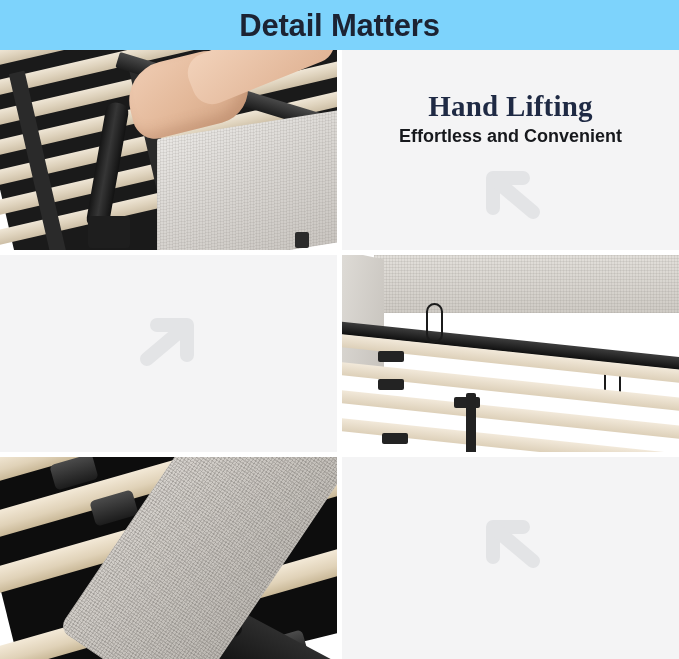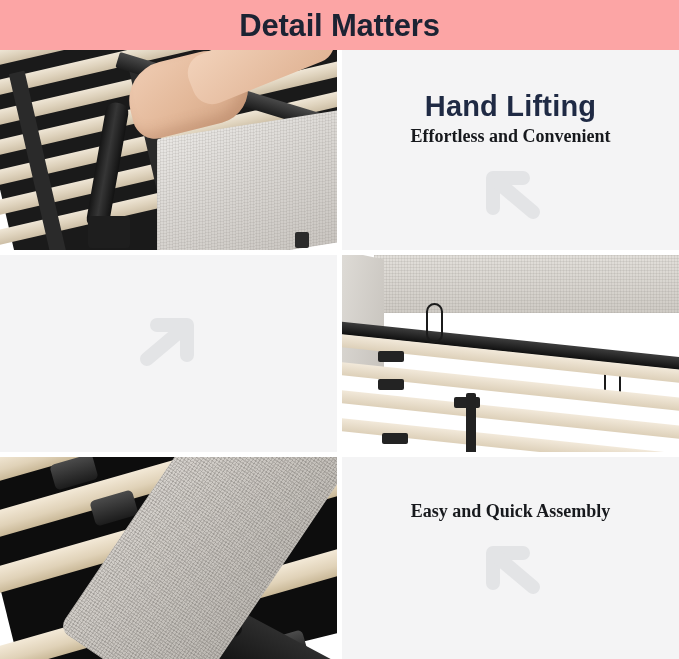--- a/index.html
+++ b/index.html
@@ -8,21 +8,21 @@
     background: #ffffff;
     font-family: "Liberation Sans", sans-serif;
     overflow: hidden;
   }
   #root { width: 679px; height: 659px; position: relative; background: #fff; }
 
   
   .title-bar {
     height: 50px;
     display: flex; align-items: center; justify-content: center;
-    background: #fca5a5;
+    background: #7dd3fc;
   }
   .title-bar h1 {
     font-family: "Liberation Sans", sans-serif;
     font-weight: 700;
     font-size: 31px;
     letter-spacing: -0.2px;
     color: #1c2333;
     line-height: 1;
   }
 
@@ -39,30 +39,30 @@
   .gutter { background: #ffffff; }
 
   
   .text-panel {
     background: #f4f4f5;
     display: flex; flex-direction: column;
     align-items: center;
     padding-top: 40px;
   }
   .panel-title {
-    font-family: Liberation Sans, sans-serif;
+    font-family: Liberation Serif, serif;
     font-weight: 700;
     font-size: 29px;
     color: #1f2a44;
     line-height: 1.12;
     letter-spacing: 0.2px;
     text-align: center;
   }
   .panel-sub {
-    font-family: Liberation Serif, serif;
+    font-family: Liberation Sans, sans-serif;
     font-weight: 700;
     font-size: 18px;
     color: #17191d;
     line-height: 1.25;
     margin-top: 3px;
     text-align: center;
   }
   .arrow-wrap {
     margin-top: 14px;
     width: 70px; height: 62px;
@@ -359,21 +359,20 @@
         <div class="hole" style="left:172px; top:112px; width:14px; height:11px;"></div>
         <div class="hole" style="left:192px; top:132px; width:11px; height:9px;"></div>
         <div class="bolt" style="left:206px; top:146px; width:18px; height:16px;"></div>
         <div class="bolt" style="left:224px; top:164px; width:18px; height:16px;"></div>
         <div class="connector"></div>
         <div class="fabricrail"></div>
       </div>
     </div>
     <div class="gutter"></div>
     <div class="cell text-panel">
-      <div class="panel-sub">Easy and Quick Assembly</div>
       <div class="arrow-wrap">
         <svg width="64" height="58" viewBox="0 0 64 58" aria-hidden="true">
           <g fill="none" stroke="#e3e4e6" stroke-width="14" stroke-linecap="round" stroke-linejoin="round">
             <path d="M14 44 L14 14 L44 14"></path>
             <path d="M16 16 L54 48"></path>
           </g>
         </svg>
       </div>
     </div>
 

